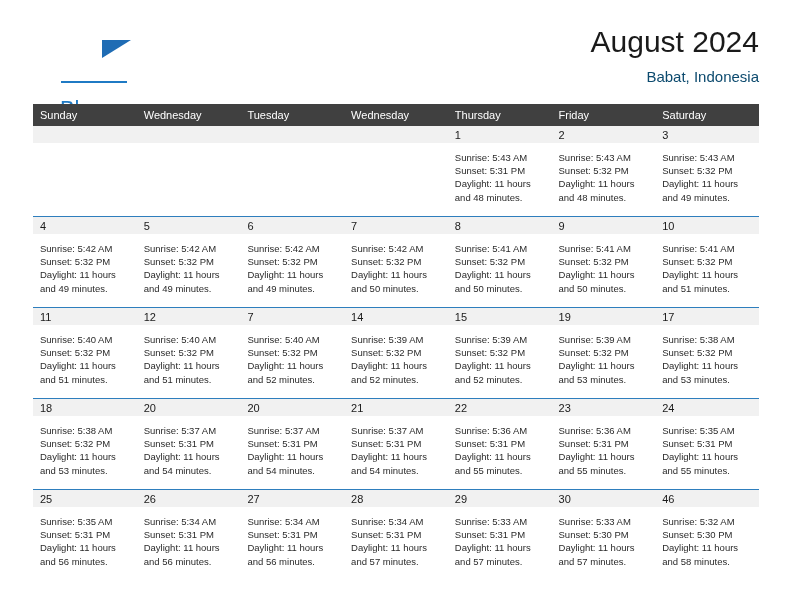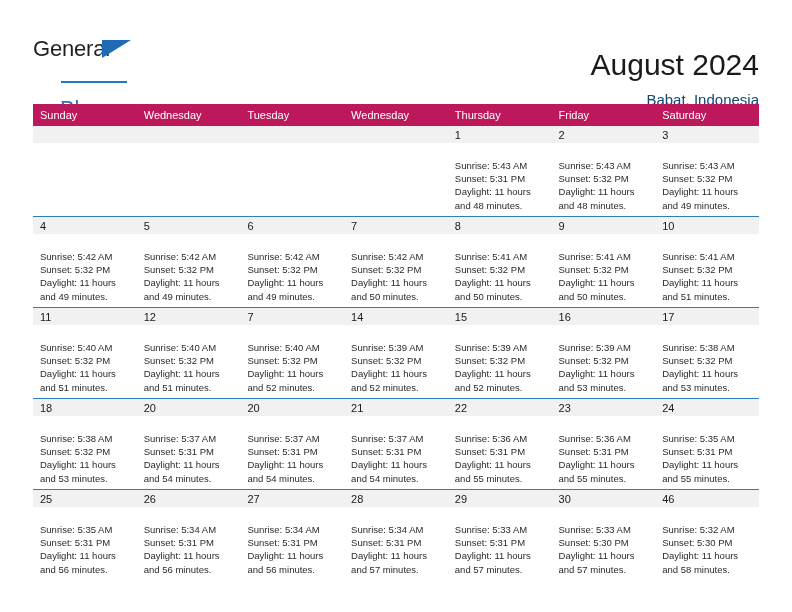--- a/index.html
+++ b/index.html
@@ -67,21 +67,21 @@
     position: absolute;
     left: 28px;
     top: 45px;
     width: 66px;
     height: 2px;
     background: #1f7ac4;
   }
   .title-block {
     position: absolute;
     right: 33px;
-    top: 47px;
+    top: 24px;
     text-align: right;
     margin-left: 16px;
   }
   .cal-title {
     font-size: 30px;
     font-weight: normal;
     color: #1a1a1a;
     line-height: 36px;
     white-space: nowrap;
   }
@@ -95,21 +95,21 @@
   
   .calendar {
     position: absolute;
     left: 33px;
     top: 104px;
     width: 726px;
     border-collapse: collapse;
     table-layout: fixed;
   }
   .calendar th {
-    background: #be185d;
+    background: #404040;
     color: #ffffff;
     font-size: 11px;
     font-weight: normal;
     text-align: left;
     padding: 5px 0 5px 7px;
     height: 11px;
     border: none;
   }
   .calendar td {
     vertical-align: top;
@@ -134,38 +134,37 @@
     padding: 2px 0 0 7px;
     box-sizing: border-box;
     font-size: 11px;
     color: #1a1a1a;
     line-height: 14px;
   }
   .date-band.empty {
     background: #f1f1f1;
   }
   .cell-body {
-    padding: 16px 4px 0 7px;
+    padding: 8px 4px 0 7px;
     font-size: 9.5px;
     line-height: 13.2px;
     color: #2a2a2a;
   }
   .cell-body div {
     white-space: nowrap;
   }
 </style>
 </head>
 <body>
 
 <div class="page">
 
   <div class="top-bar">
 
     <div class="logo">
-      <span class="logo-general">General</span>
       <span class="logo-triangle"></span>
       <span class="logo-blue">Blue</span>
       <span class="logo-underline"></span>
     </div>
 
     <div class="title-block">
       <div class="cal-title">August 2024</div>
       <div class="cal-location">Babat, Indonesia</div>
     </div>
 
@@ -369,21 +368,21 @@
               <div class="cell-body">
                 <div>Sunrise: 5:39 AM</div>
                 <div>Sunset: 5:32 PM</div>
                 <div>Daylight: 11 hours</div>
                 <div>and 52 minutes.</div>
               </div>
             </div>
           </td>
           <td>
             <div class="cell-inner">
-              <div class="date-band">16</div>
+              <div class="date-band">19</div>
               <div class="cell-body">
                 <div>Sunrise: 5:39 AM</div>
                 <div>Sunset: 5:32 PM</div>
                 <div>Daylight: 11 hours</div>
                 <div>and 53 minutes.</div>
               </div>
             </div>
           </td>
           <td>
             <div class="cell-inner">

